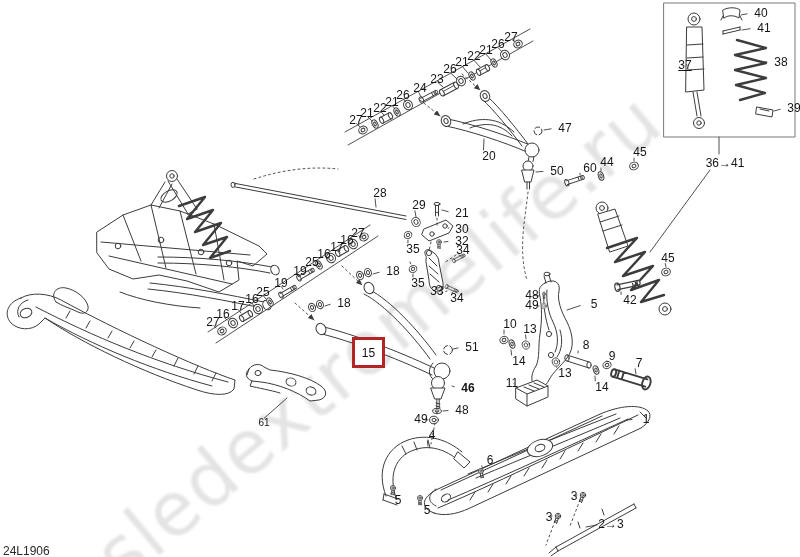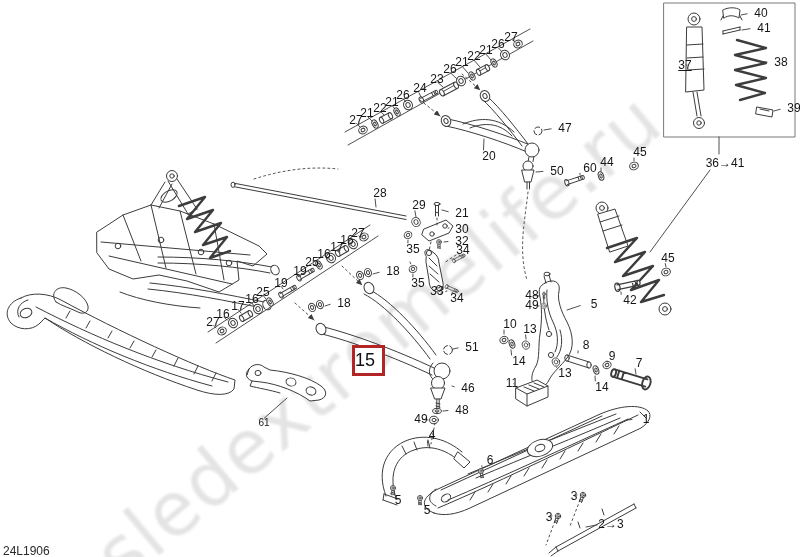--- a/index.html
+++ b/index.html
@@ -9,21 +9,21 @@
        color:#e4e4e4;white-space:nowrap;transform-origin:0 100%;
        transform:rotate(-40deg);filter:blur(1px);letter-spacing:2px;z-index:0;
        font-family:"DejaVu Sans",sans-serif;}
   svg.art{position:absolute;left:0;top:0;z-index:1;}
   .callout-layer{position:absolute;left:6px;top:0;width:800px;height:557px;z-index:2;}
   .callout{position:absolute;transform:translate(-50%,-50%);font-size:12px;color:#161616;
        white-space:nowrap;}
   .callout.small{font-size:10px;}
   .highlight-box{position:absolute;left:352px;top:337px;width:27px;height:25px;
        border:3px solid #b32424;background:#fff;display:flex;align-items:center;
-       font-size:18px;color:#111;z-index:3;margin-top:8px;}
+       justify-content:center;font-size:12px;color:#111;z-index:3;}
   .doc-code{position:absolute;left:3px;top:544px;font-size:12px;color:#2a2a2a;z-index:3;}
 </style>
 </head>
 <body>
 
 <div class="watermark">sledextremelife.ru</div>
 
 <svg class="art" width="800" height="557" viewBox="0 0 800 557">
   <defs>
     <marker id="arr" markerWidth="9" markerHeight="8" refX="6.5" refY="3" orient="auto">
@@ -426,21 +426,21 @@
     <span class="callout" style="left: 352px; top: 233px;">27</span>
     <span class="callout" style="left: 387px; top: 271px;">18</span>
     <span class="callout" style="left: 338px; top: 303px;">18</span>
     <span class="callout" style="left: 275px; top: 283px;">19</span>
     <span class="callout" style="left: 257px; top: 292px;">25</span>
     <span class="callout" style="left: 246px; top: 299px;">16</span>
     <span class="callout" style="left: 232px; top: 306px;">17</span>
     <span class="callout" style="left: 217px; top: 314px;">16</span>
     <span class="callout" style="left: 207px; top: 322px;">27</span>
     <span class="callout" style="left: 466px; top: 347px;">51</span>
-    <span class="callout" style="left: 462px; top: 388px;">46</span>
+    <span class="callout" style="left: 462px; top: 388px; font-weight: bold;">46</span>
     <span class="callout" style="left: 456px; top: 410px;">48</span>
     <span class="callout" style="left: 415px; top: 419px;">49</span>
     <span class="callout" style="left: 526px; top: 295px;">48</span>
     <span class="callout" style="left: 526px; top: 305px;">49</span>
     <span class="callout" style="left: 588px; top: 304px;">5</span>
     <span class="callout" style="left: 504px; top: 324px;">10</span>
     <span class="callout" style="left: 524px; top: 329px;">13</span>
     <span class="callout" style="left: 513px; top: 361px;">14</span>
     <span class="callout" style="left: 506px; top: 383px;">11</span>
     <span class="callout" style="left: 580px; top: 345px;">8</span>

